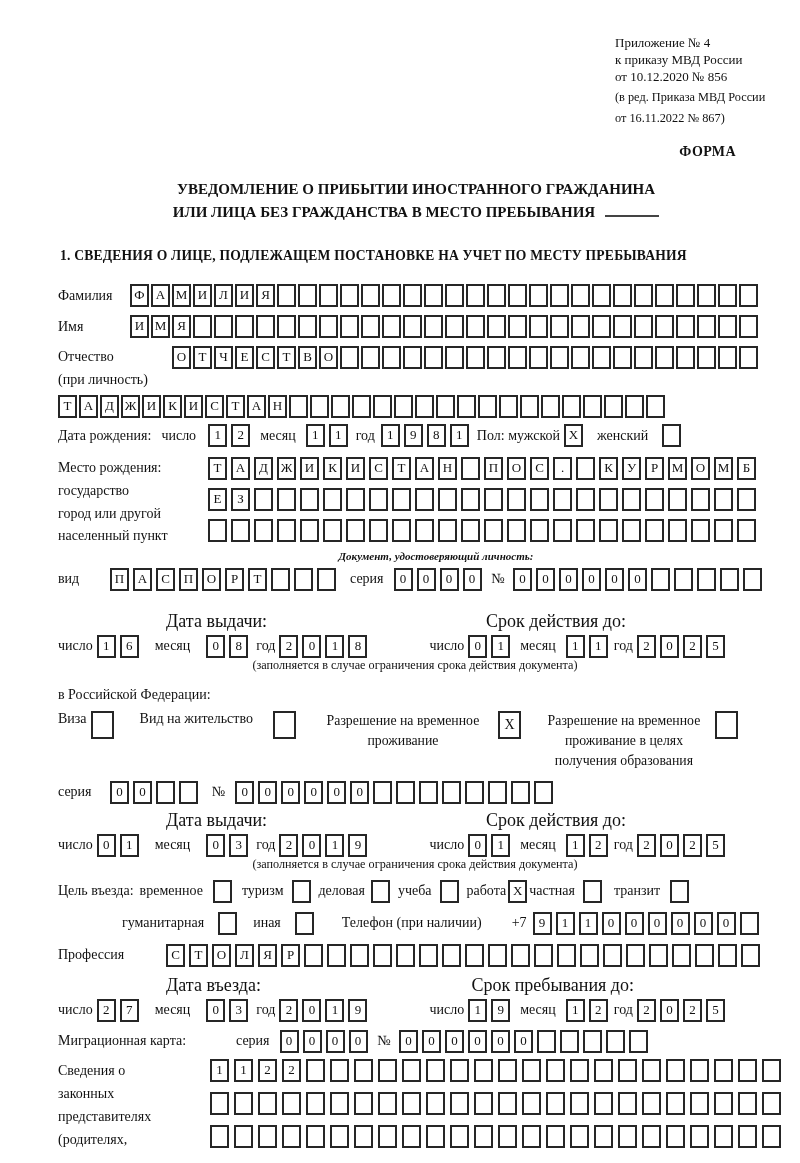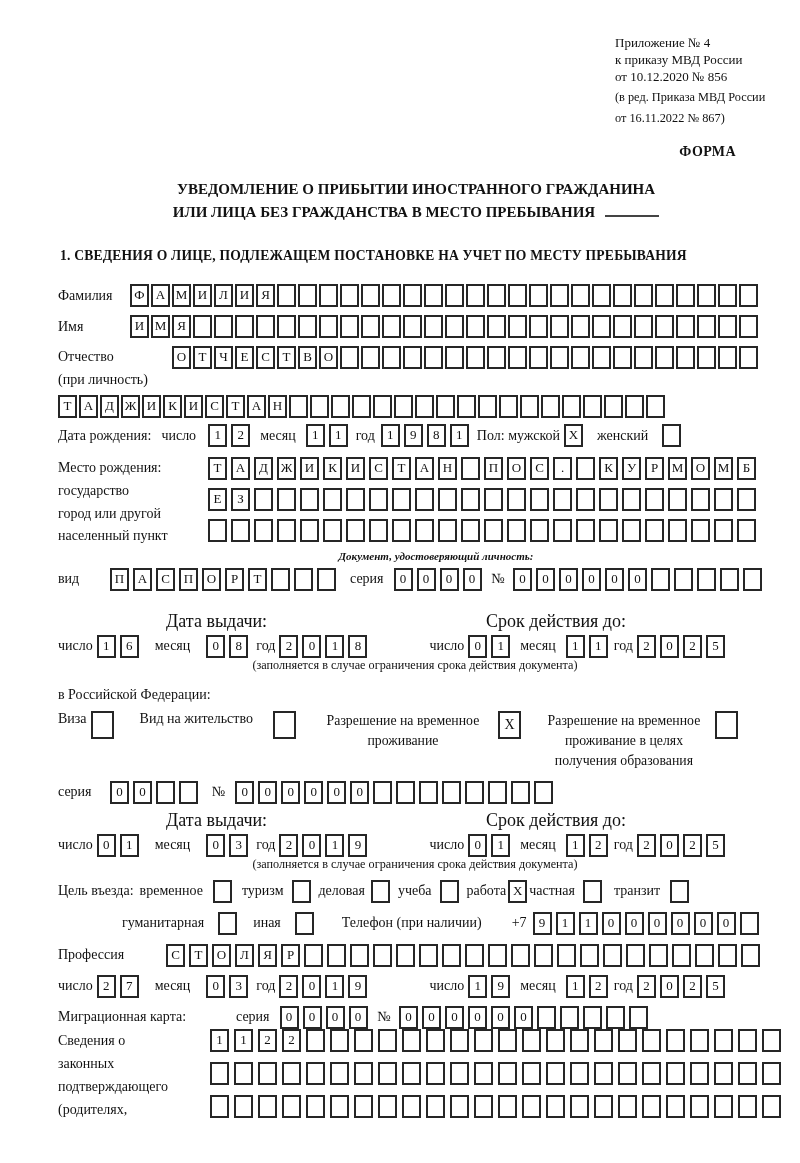--- a/index.html
+++ b/index.html
@@ -574,20 +574,24 @@
         <span class="cell"></span>
         <span class="cell"></span>
         <span class="cell"></span>
         <span class="cell"></span>
         <span class="cell"></span>
         <span class="cell"></span>
         <span class="cell"></span>
       </span>
   </div>
 
+  <div class="dhdr">
+    <span style="margin-left:108px">Дата въезда:</span>
+    <span style="margin-left:auto;margin-right:140px">Срок пребывания до:</span>
+  </div>
   <div class="r" style="margin-bottom:8px;">
     <span class="lb">число</span>
     <span class="cells w4" style="margin-left:4px">
         <span class="cell">2</span>
         <span class="cell">7</span>
       </span>
     <span class="lb" style="margin-left:16px">месяц</span>
     <span class="cells w4" style="margin-left:16px">
         <span class="cell">0</span>
         <span class="cell">3</span>
@@ -611,21 +615,21 @@
       </span>
     <span class="lb" style="margin-left:6px">год</span>
     <span class="cells w4" style="margin-left:4px">
         <span class="cell">2</span>
         <span class="cell">0</span>
         <span class="cell">2</span>
         <span class="cell">5</span>
       </span>
   </div>
 
-  <div class="r" style="margin-bottom:0;">
+  <div class="r" style="margin-bottom:6px;">
     <span class="lb" style="width:178px">Миграционная карта:</span>
     <span class="lb">серия</span>
     <span class="cells w4" style="margin-left:10px">
         <span class="cell">0</span>
         <span class="cell">0</span>
         <span class="cell">0</span>
         <span class="cell">0</span>
       </span>
     <span class="lb" style="margin:0 8px 0 10px">№</span>
     <span class="cells w4">
@@ -640,21 +644,21 @@
         <span class="cell"></span>
         <span class="cell"></span>
         <span class="cell"></span>
       </span>
   </div>
 
   <div class="r rt" style="margin-bottom:2px;">
     <span class="lb" style="width:152px;line-height:1.65">
       <div>Сведения о</div>
       <div>законных</div>
-      <div>подтверждающего</div>
+      <div>представителях</div>
       <div>(родителях,</div>
 
     </span>
     <span>
       <div class="cells w5" style="margin-bottom:10px">
           <span class="cell">1</span>
           <span class="cell">1</span>
           <span class="cell">2</span>
           <span class="cell">2</span>
           <span class="cell"></span>

